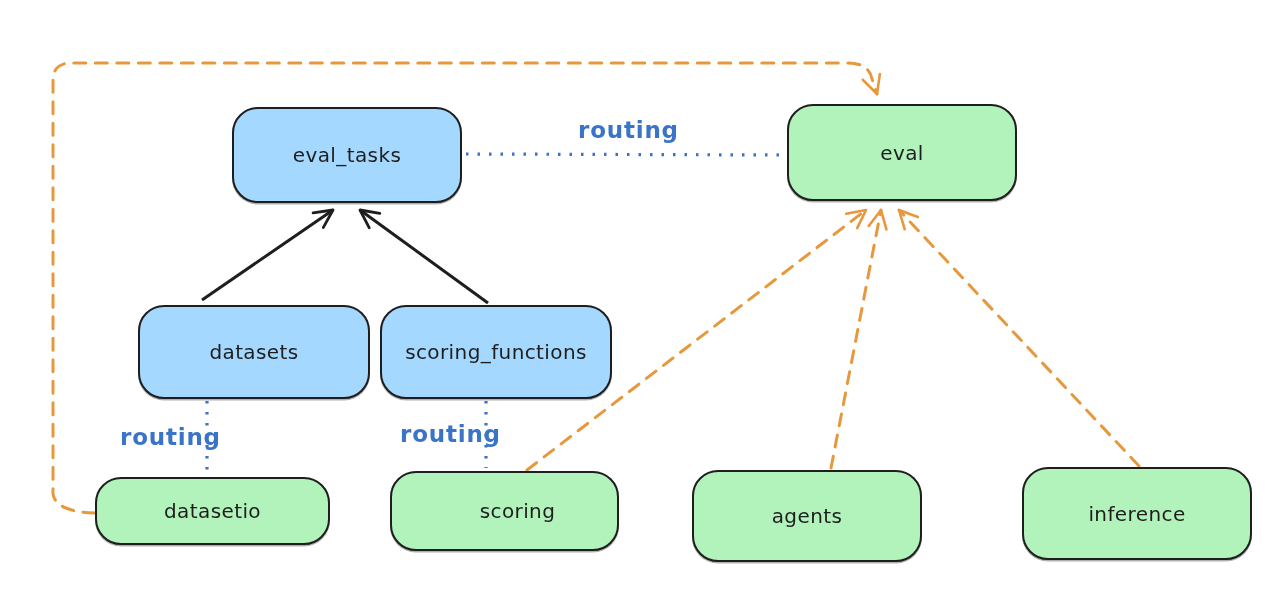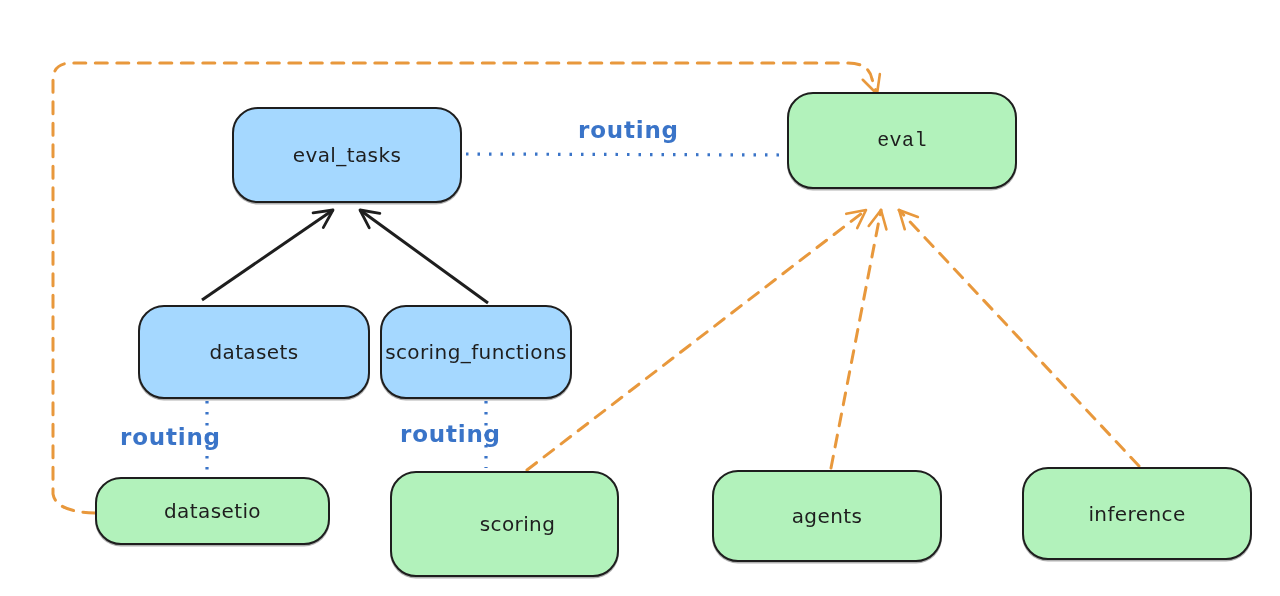--- a/index.html
+++ b/index.html
@@ -73,41 +73,41 @@
 
     <path d="M527,470 L866,210" fill="none" stroke="#e8983c" stroke-width="3" stroke-dasharray="12 9.5" stroke-linecap="round" marker-end="url(#ah-orange)"></path>
     <path d="M831,468 L881,210" fill="none" stroke="#e8983c" stroke-width="3" stroke-dasharray="12 9.5" stroke-linecap="round" marker-end="url(#ah-orange)"></path>
     <path d="M1139,466 L899,210" fill="none" stroke="#e8983c" stroke-width="3" stroke-dasharray="12 9.5" stroke-linecap="round" marker-end="url(#ah-orange)"></path>
   </svg>
 
   <div class="node blue" style="left:232px; top:107px; width:230px; height:96px;">
     <span class="node-label">eval_tasks</span>
   </div>
 
-  <div class="node green" style="left:787px; top:92px; width:230px; height:97px;font-family:Liberation Mono, monospace;">
+  <div class="node green" style="left:787px; top:104px; width:230px; height:97px;">
     <span class="node-label">eval</span>
   </div>
 
   <div class="node blue" style="left:98px; top:305px; width:232px; height:94px;margin-left:40px;">
     <span class="node-label">datasets</span>
   </div>
 
-  <div class="node blue" style="left:380px; top:305px; width:192px; height:94px;">
+  <div class="node blue" style="left:380px; top:305px; width:232px; height:94px;">
     <span class="node-label">scoring_functions</span>
   </div>
 
   <div class="node green" style="left:95px; top:477px; width:235px; height:68px;">
     <span class="node-label">datasetio</span>
   </div>
 
-  <div class="node green" style="left:390px; top:471px; width:229px; height:106px;padding-left:26px;">
+  <div class="node green" style="left:390px; top:471px; width:229px; height:80px;padding-left:26px;">
     <span class="node-label">scoring</span>
   </div>
 
-  <div class="node green" style="left:712px; top:470px; width:230px; height:92px;">
+  <div class="node green" style="left:692px; top:470px; width:230px; height:92px;">
     <span class="node-label">agents</span>
   </div>
 
   <div class="node green" style="left:1022px; top:467px; width:230px; height:93px;">
     <span class="node-label">inference</span>
   </div>
 
   <div class="edge-label" style="left:578px; top:117px;">routing</div>
 
   <div class="edge-label" style="left:120px; top:424px;">routing</div>

